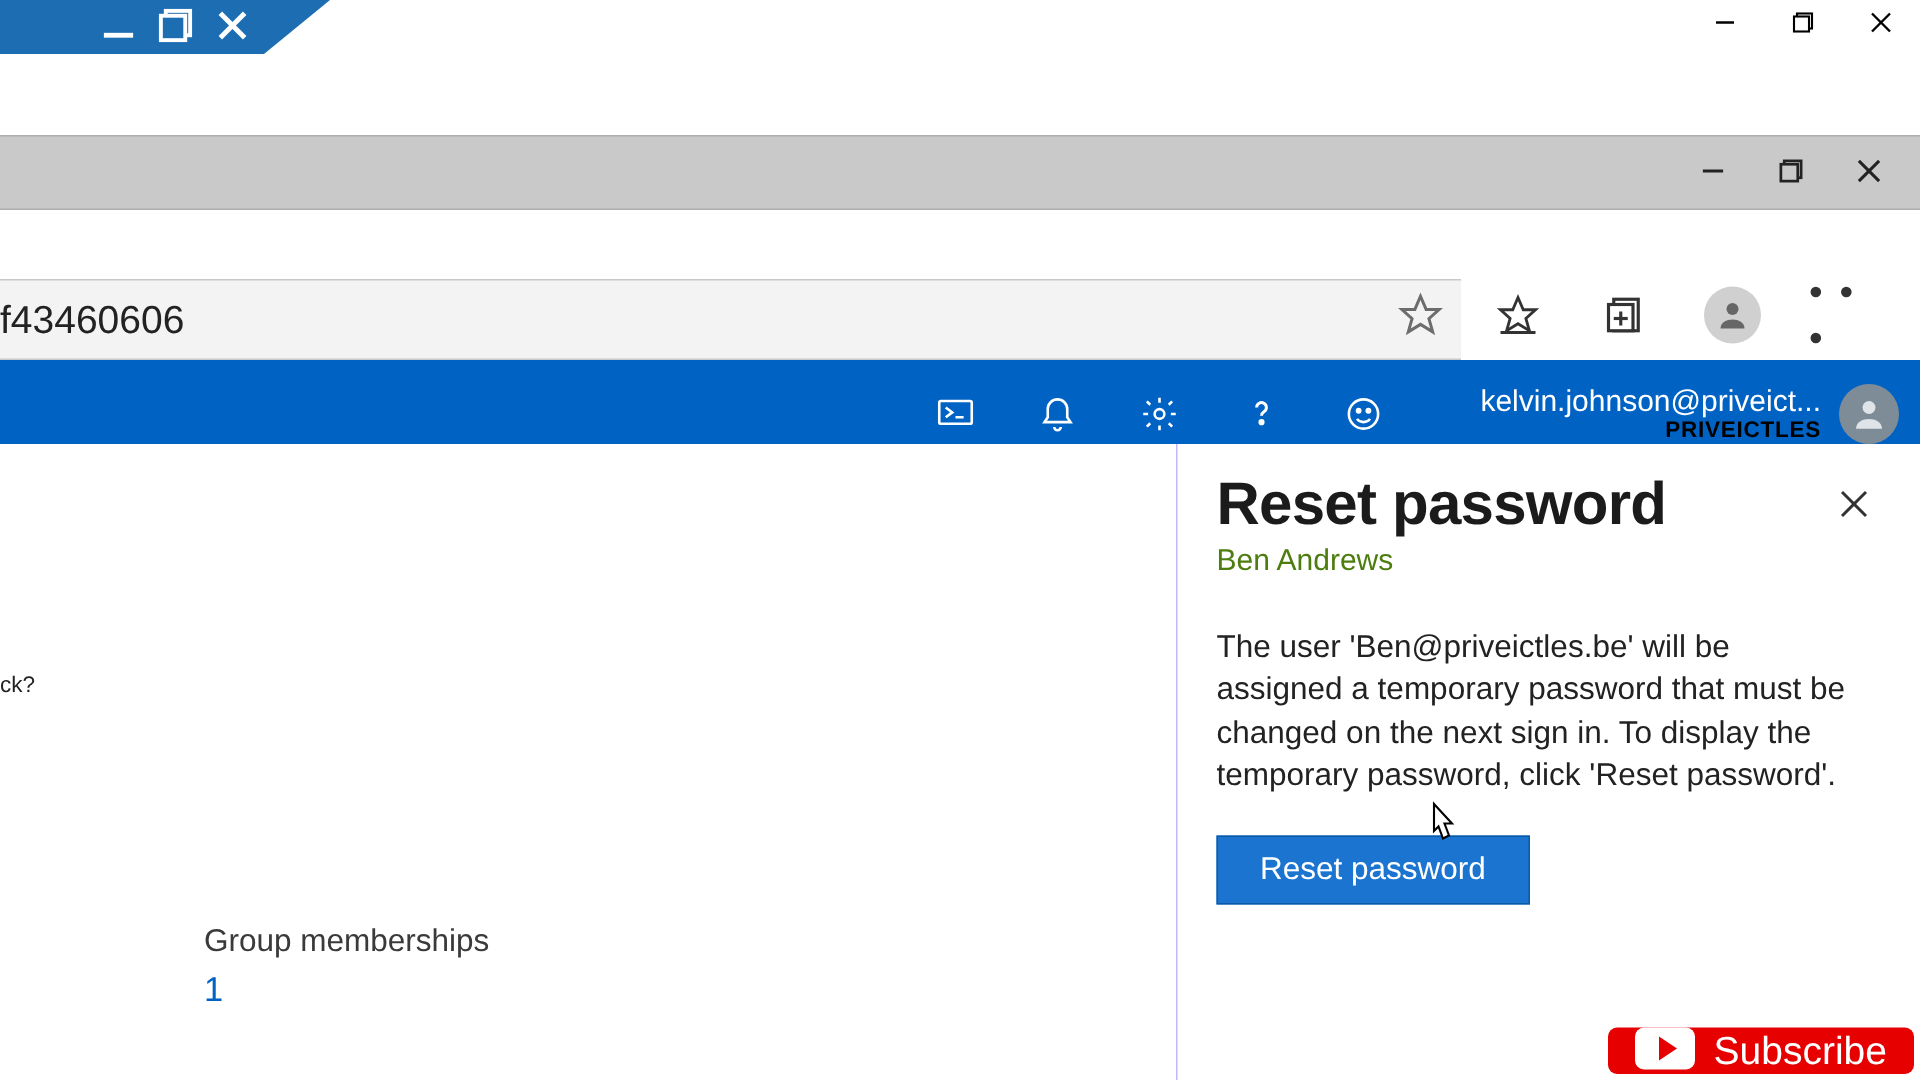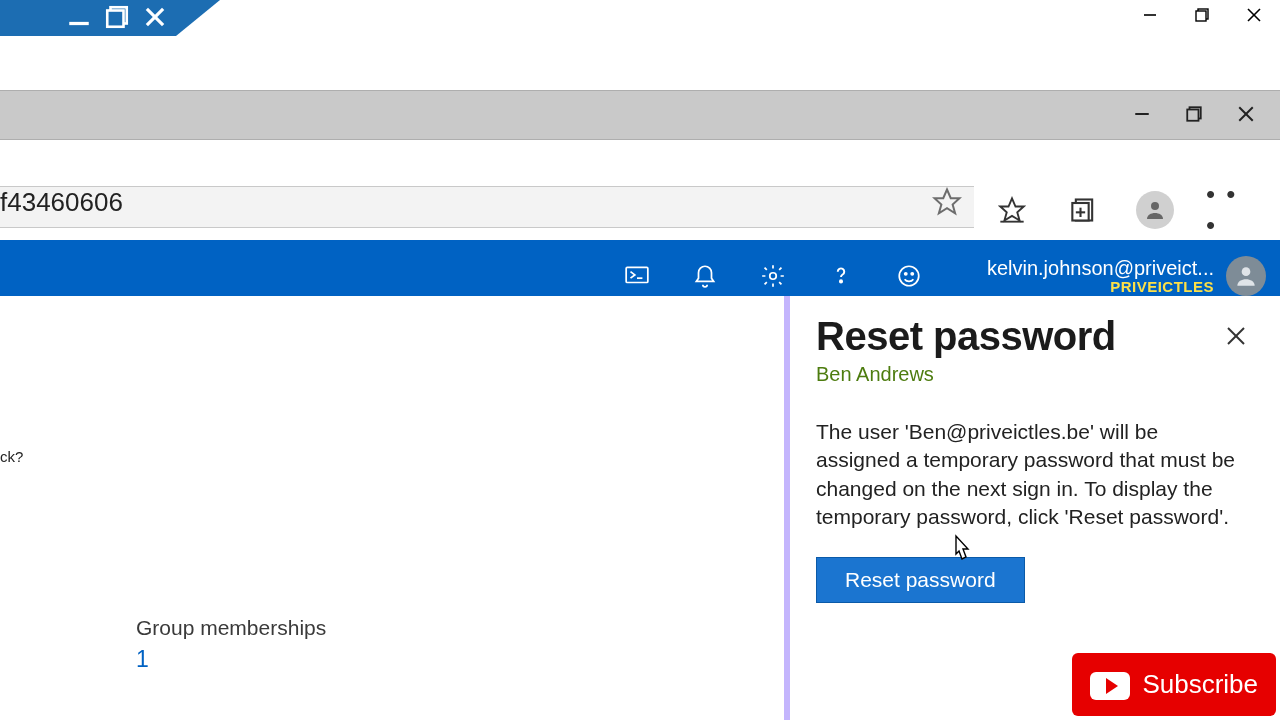--- a/index.html
+++ b/index.html
@@ -23,74 +23,74 @@
 
   .spacer-row1 { position:absolute; top:40px; left:0; right:0; height:50px; background:#fff; }
 
   
   .inner-chrome { position:absolute; top:90px; left:0; right:0; height:50px; background:#c9c9c9; border-top:1px solid #aeaeae; border-bottom:1px solid #aeaeae; }
 
   .wincontrols-inner { position:absolute; top:92px; right:8px; display:flex; }
   .wincontrols-inner .btn { width:52px; height:44px; display:flex; align-items:center; justify-content:center; color:#222; }
   .wincontrols-inner .btn svg { width:18px; height:18px; }
   .urlbar {
-    position:absolute; top:186px; left:0; width:974px; height:42px;
+    position:absolute; top:186px; left:0; width:974px; height:54px;
     background:#f3f3f3; border-top:1px solid #c9c9c9; border-bottom:1px solid #c9c9c9;
-    display:flex; padding:0 12px 0 0; font-size:26px; color:#222;
+    display:flex; align-items:center; padding:0 12px 0 0; font-size:26px; color:#222;
   }
   .urlbar .star { margin-left:auto; color:#6d6d6d; }
   .urlbar .star svg { width:30px; height:30px; }
 
   .toolbar-icons { position:absolute; top:190px; left:992px; display:flex; gap:32px; align-items:center; }
   .toolbar-icons .ico { width:40px; height:40px; display:flex; align-items:center; justify-content:center; color:#333; }
   .toolbar-icons .ico svg { width:28px; height:28px; }
   .toolbar-icons .avatar { width:38px; height:38px; border-radius:50%; background:#d0d0d0; display:flex; align-items:center; justify-content:center; color:#666; }
   .toolbar-icons .dots { font-size:26px; color:#333; letter-spacing:2px; }
 
   
   .azure-bar { position:absolute; top:240px; left:0; right:0; height:72px; background:#0062c3; display:flex; align-items:center; color:#fff; }
   .azure-icons { display:flex; gap:34px; margin-left:620px; }
   .azure-icons .a-ico { width:34px; height:34px; display:flex; align-items:center; justify-content:center; color:#fff; }
   .azure-icons .a-ico svg { width:26px; height:26px; }
   .azure-user { margin-left:auto; margin-right:14px; display:flex; align-items:center; gap:12px; }
   .azure-user .txt { text-align:right; line-height:1.1; }
   .azure-user .email { font-size:20px; color:#fff; }
-  .azure-user .org { font-size:15px; color:#fde047; font-weight:600; letter-spacing:0.5px; }
+  .azure-user .org { font-size:15px; color:#000000; font-weight:600; letter-spacing:0.5px; }
   .azure-user .pfp { width:40px; height:40px; border-radius:50%; background:#7e8c97; display:flex; align-items:center; justify-content:center; color:#fff; }
 
   
   .content { position:absolute; top:296px; left:0; right:0; bottom:0; background:#fff; }
   .left-truncated { position:absolute; top:152px; left:0; font-size:15px; color:#222; }
 
   .group-wrap { position:absolute; top:320px; left:136px; }
   .group-label { font-size:21px; color:#3a3a3a; }
   .group-count { font-size:23px; color:#0062c3; margin-top:6px; }
 
   
   .panel {
     position:absolute; top:296px; left:784px; right:0; bottom:0; background:#fff;
-    border-left:6px solid #c4b5fd; padding:18px 26px 0 26px;
+    border-left:1px solid #c4b5fd; padding:18px 26px 0 26px;
   }
   .panel-title { font-size:40px; font-weight:600; color:#1b1b1b; letter-spacing:-0.5px; }
   .panel-sub { font-size:20px; color:#4d7c0f; margin-top:4px; }
   .panel-x { position:absolute; top:24px; right:28px; width:32px; height:32px; display:flex; align-items:center; justify-content:center; color:#333; }
   .panel-x svg { width:24px; height:24px; }
   .panel-desc { font-size:21px; color:#222; line-height:1.35; margin-top:32px; max-width:430px; }
   .panel-btn {
     display:inline-block; margin-top:26px; background:#1b75d0; color:#fff;
     font-size:21px; padding:10px 28px; border:1px solid #0b5aa8; cursor:pointer;
   }
 
   
   .cursor { position:absolute; top:532px; left:946px; pointer-events:none; z-index:50; }
 
   
   .subscribe {
     position:absolute; right:4px; bottom:4px; background:#e60000; color:#fff;
-    display:flex; align-items:flex-end; gap:12px; padding:16px 18px; font-size:26px;
+    display:flex; align-items:flex-start; gap:12px; padding:0 18px; font-size:26px;
     border-radius:6px; font-weight:500; z-index:40;
   }
   .subscribe .play-badge {
     width:40px; height:28px; background:#fff; border-radius:6px; display:flex;
     align-items:center; justify-content:center;
   }
   .subscribe .play-badge .tri {
     width:0; height:0; border-left:12px solid #e60000; border-top:8px solid transparent;
     border-bottom:8px solid transparent; margin-left:3px;
   }

